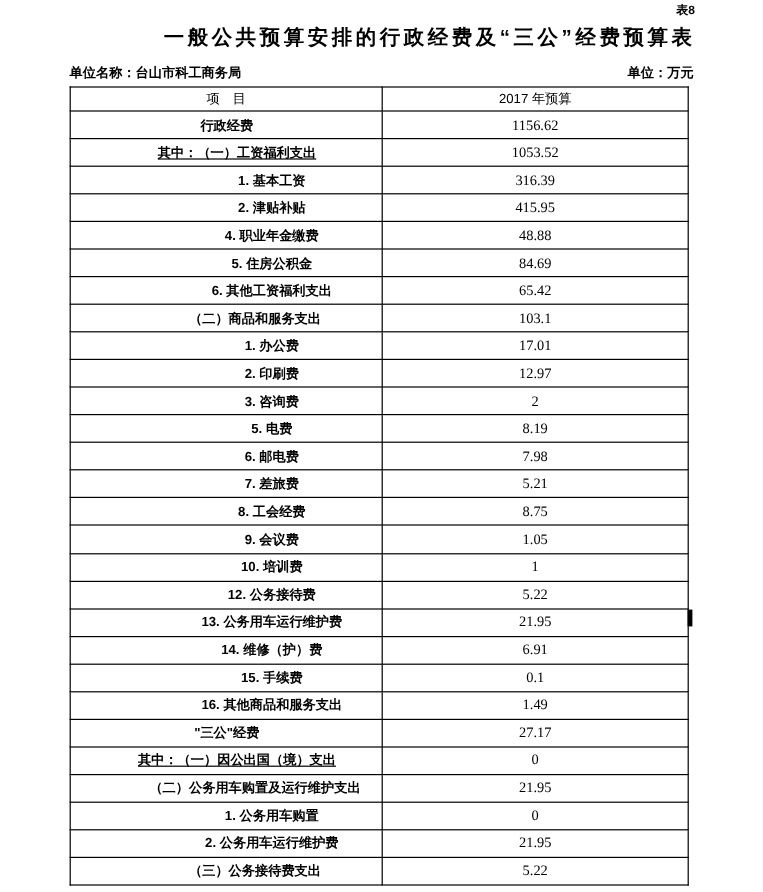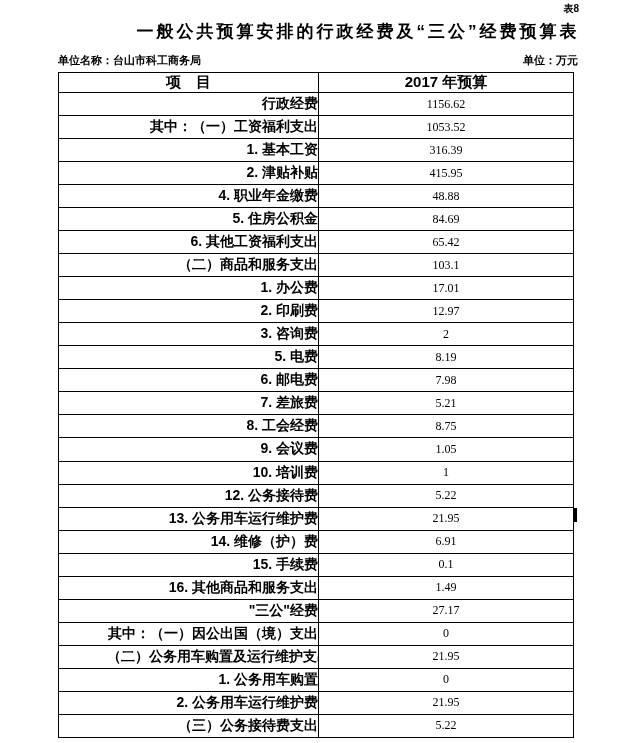--- a/index.html
+++ b/index.html
@@ -62,31 +62,31 @@
   table.budget th,
   table.budget td {
     border: 1px solid #000;
     padding: 0;
     height: 19px;
     vertical-align: middle;
     overflow: hidden;
     white-space: nowrap;
   }
   table.budget th {
-    font-size: 15px;
-    font-weight: bold;
+    font-size: 11px;
+    font-weight: normal;
     text-align: center;
   }
   td.label-cell {
-    font-size: 14px;
-    font-weight: bold;
-    text-align: right;
+    font-size: 11px;
+    font-weight: bold;
+    text-align: center;
   }
   td.label-cell.lvl0 { padding-left: 1px;  }
-  td.label-cell.lvl1 { padding-left: 18px; }
+  td.label-cell.lvl1 { padding-left: 18px; text-decoration: underline; }
   td.label-cell.lvl2 { padding-left: 48px; margin-left: 40px; }
   td.label-cell.lvl3 { padding-left: 76px; }
   td.value-cell {
     font-family: "Liberation Serif", "DejaVu Serif", serif;
     font-size: 12px;
     font-weight: normal;
     text-align: center;
   }
   .caret-artifact {
     position: absolute;

